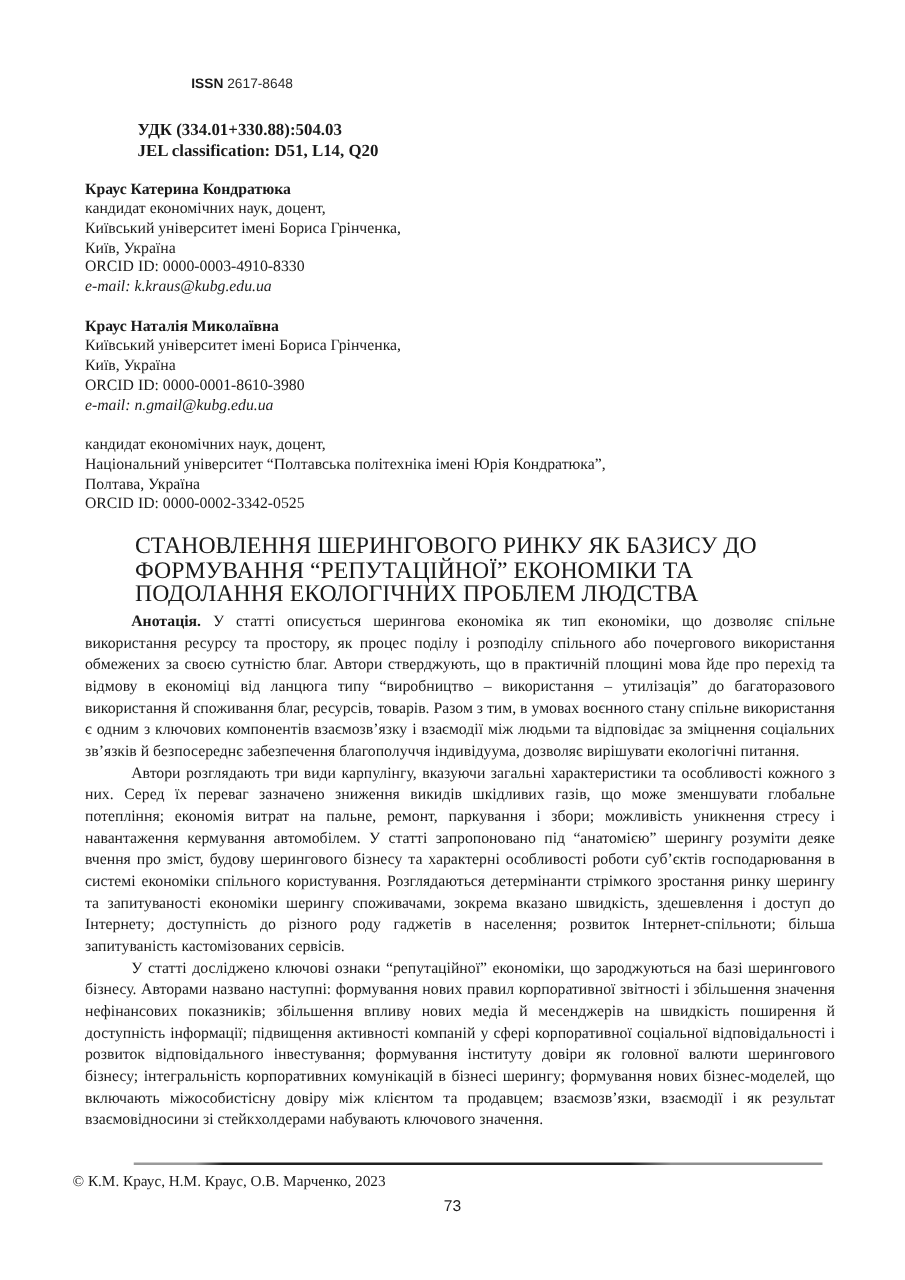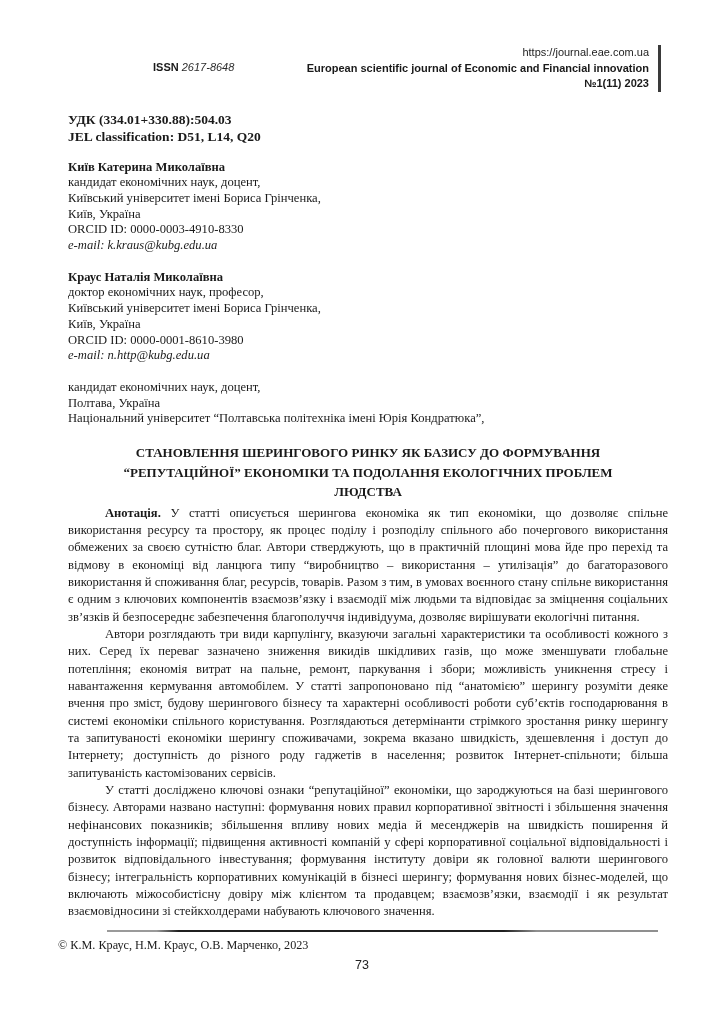--- a/index.html
+++ b/index.html
@@ -26,21 +26,21 @@
     font-family:"Liberation Sans",sans-serif;
     font-size:11px;
     line-height:15.5px;
   }
   .issn{
     margin-left:37px;
     margin-top:15px;
     white-space:nowrap;
   }
   .issn .issn-label{font-weight:bold;padding-left:48px;}
-  .issn .issn-num{font-style:italic;color:#2b2b2b;}
+  .issn .issn-num{color:#2b2b2b;}
   .header-right{
     text-align:right;
     border-right:3px solid #3a3a3a;
     padding-right:9px;
     margin-right:7px;
   }
   .header-url{font-weight:normal;color:#222;}
   .header-journal{font-weight:bold;}
   .header-issue{font-weight:bold;}
   
@@ -50,39 +50,40 @@
     font-size:13px;
     font-weight:bold;
     font-style:italic;
   }
   .udc-block{
     margin-top:19px;
     font-family:"Liberation Serif",serif;
     font-size:13.5px;
     font-weight:bold;
     line-height:17px;
+    margin-left:42px;
   }
   
   .authors{margin-top:15px;}
   .author{
     font-family:"Liberation Serif",serif;
     font-size:12.6px;
     line-height:15.7px;
     margin-bottom:16px;
   }
   .author .author-name{font-weight:bold;}
   .author .author-email{font-style:italic;}
   
   .article-title{
     margin:15px auto 3px auto;
     width:520px;
-    text-align:center;
+    text-align:left;
     font-family:"Liberation Serif",serif;
-    font-size:13px;
-    font-weight:bold;
+    font-size:19px;
+    font-weight:normal;
     line-height:19.5px;
   }
   
   .abstract{
     font-family:"Liberation Serif",serif;
     font-size:12.6px;
     line-height:17.35px;
     text-align:justify;
   }
   .abstract p{
@@ -123,57 +124,52 @@
 <body>
 
 <div class="page">
   <div class="content">
 
     <div class="header">
       <div class="issn">
         <span class="issn-label">ISSN</span>
         <span class="issn-num">2617-8648</span>
       </div>
-      <div class="header-right">
-        <div class="header-url">https://journal.eae.com.ua</div>
-        <div class="header-journal">European scientific journal of Economic and Financial innovation</div>
-        <div class="header-issue">№1(11) 2023</div>
-      </div>
     </div>
 
 
     <div class="udc-block">
       <div>УДК (334.01+330.88):504.03</div>
       <div>JEL classification: D51, L14, Q20</div>
     </div>
 
     <div class="authors">
 
       <div class="author">
-        <div class="author-name">Київ Катерина Миколаївна</div>
+        <div class="author-name">Краус Катерина Кондратюка</div>
         <div>кандидат економічних наук, доцент,</div>
         <div>Київський університет імені Бориса Грінченка,</div>
         <div>Київ, Україна</div>
         <div>ORCID ID: 0000-0003-4910-8330</div>
         <div class="author-email">e-mail: k.kraus@kubg.edu.ua</div>
       </div>
 
       <div class="author">
         <div class="author-name">Краус Наталія Миколаївна</div>
-        <div>доктор економічних наук, професор,</div>
         <div>Київський університет імені Бориса Грінченка,</div>
         <div>Київ, Україна</div>
         <div>ORCID ID: 0000-0001-8610-3980</div>
-        <div class="author-email">e-mail: n.http@kubg.edu.ua</div>
+        <div class="author-email">e-mail: n.gmail@kubg.edu.ua</div>
       </div>
 
       <div class="author">
         <div>кандидат економічних наук, доцент,</div>
+        <div>Національний університет “Полтавська політехніка імені Юрія Кондратюка”,</div>
         <div>Полтава, Україна</div>
-        <div>Національний університет “Полтавська політехніка імені Юрія Кондратюка”,</div>
+        <div>ORCID ID: 0000-0002-3342-0525</div>
       </div>
 
     </div>
 
     <div class="article-title">СТАНОВЛЕННЯ ШЕРИНГОВОГО РИНКУ ЯК БАЗИСУ ДО ФОРМУВАННЯ “РЕПУТАЦІЙНОЇ” ЕКОНОМІКИ ТА ПОДОЛАННЯ ЕКОЛОГІЧНИХ ПРОБЛЕМ ЛЮДСТВА</div>
 
     <div class="abstract">
       <p><span class="abs-label">Анотація.</span> <span>У статті описується шерингова економіка як тип економіки, що дозволяє спільне використання ресурсу та простору, як процес поділу і розподілу спільного або почергового використання обмежених за своєю сутністю благ. Автори стверджують, що в практичній площині мова йде про перехід та відмову в економіці від ланцюга типу “виробництво – використання – утилізація” до багаторазового використання й споживання благ, ресурсів, товарів. Разом з тим, в умовах воєнного стану спільне використання є одним з ключових компонентів взаємозв’язку і взаємодії між людьми та відповідає за зміцнення соціальних зв’язків й безпосереднє забезпечення благополуччя індивідуума, дозволяє вирішувати екологічні питання.</span></p>
       <p>Автори розглядають три види карпулінгу, вказуючи загальні характеристики та особливості кожного з них. Серед їх переваг зазначено зниження викидів шкідливих газів, що може зменшувати глобальне потепління; економія витрат на пальне, ремонт, паркування і збори; можливість уникнення стресу і навантаження кермування автомобілем. У статті запропоновано під “анатомією” шерингу розуміти деяке вчення про зміст, будову шерингового бізнесу та характерні особливості роботи суб’єктів господарювання в системі економіки спільного користування. Розглядаються детермінанти стрімкого зростання ринку шерингу та запитуваності економіки шерингу споживачами, зокрема вказано швидкість, здешевлення і доступ до Інтернету; доступність до різного роду гаджетів в населення; розвиток Інтернет-спільноти; більша запитуваність кастомізованих сервісів.</p>
       <p>У статті досліджено ключові ознаки “репутаційної” економіки, що зароджуються на базі шерингового бізнесу. Авторами названо наступні: формування нових правил корпоративної звітності і збільшення значення нефінансових показників; збільшення впливу нових медіа й месенджерів на швидкість поширення й доступність інформації; підвищення активності компаній у сфері корпоративної соціальної відповідальності і розвиток відповідального інвестування; формування інституту довіри як головної валюти шерингового бізнесу; інтегральність корпоративних комунікацій в бізнесі шерингу; формування нових бізнес-моделей, що включають міжособистісну довіру між клієнтом та продавцем; взаємозв’язки, взаємодії і як результат взаємовідносини зі стейкхолдерами набувають ключового значення.</p>

